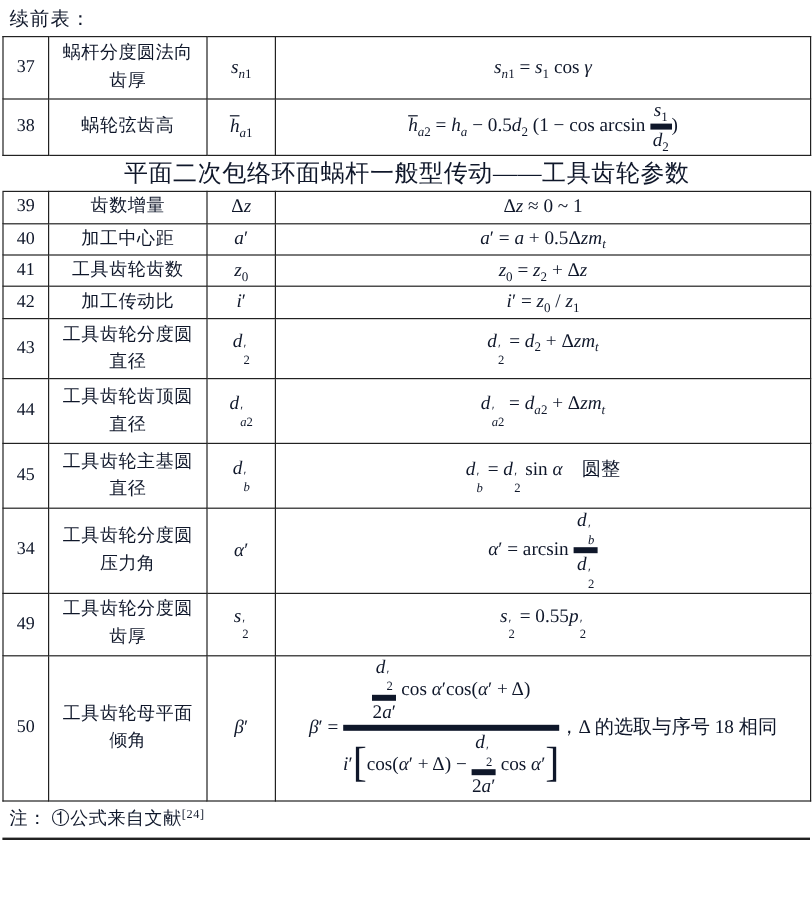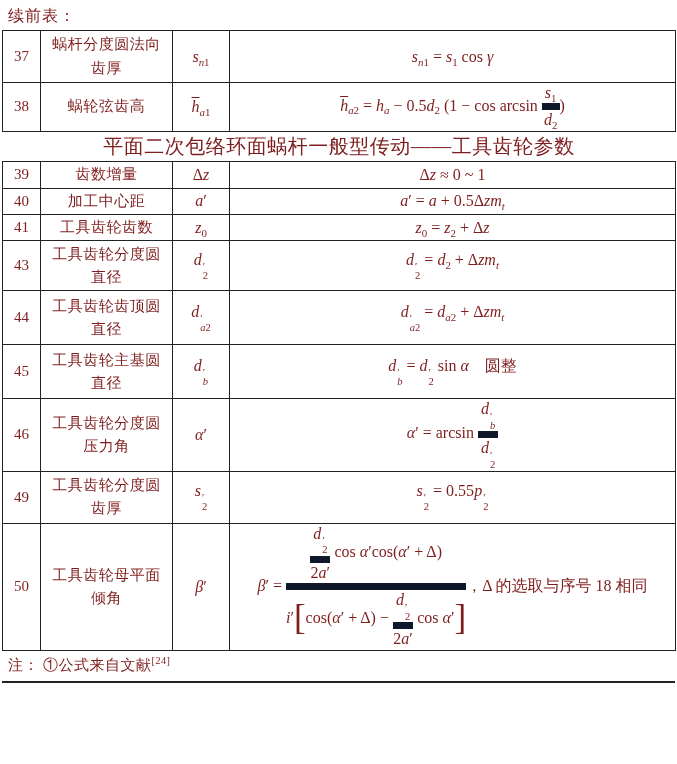--- a/index.html
+++ b/index.html
@@ -1,21 +1,21 @@
 <!DOCTYPE html>
 <html><head>
 <meta charset="utf-8">
 <style>
   html,body { margin:0; padding:0; background:#ffffff; }
   .page {
     position:relative;
     width:677px; height:764px;
     box-sizing:border-box;
     background:#ffffff;
-    color:#7f1d1d;
+    color:#0f172a;
     font-family:"Liberation Serif","DejaVu Serif",serif;
     padding:6px 2px 0 2px;
     overflow:hidden;
   }
   .continued {
     font-size:16px;
     padding:0 0 3px 6px;
     letter-spacing:1px;
   }
   table.params {
@@ -48,21 +48,21 @@
   i { font-style:italic; }
   sub { font-size:68%; vertical-align:-0.35em; line-height:0; }
   sup { font-size:68%; vertical-align:0.55em; line-height:0; }
   .ov { text-decoration:overline; }
   .ps {
     display:inline-flex; flex-direction:column; align-items:flex-start;
     font-size:66%; line-height:0.85; vertical-align:-0.5em;
     margin-left:1px;
   }
   .fr { display:inline-block; vertical-align:middle; text-align:center; line-height:1.15; }
-  .fr .nu { display:block; border-bottom:7px solid #0f172a; padding:0 3px 1px 3px; }
+  .fr .nu { display:block; border-bottom:5px solid #0f172a; padding:0 3px 1px 3px; }
   .fr .de { display:block; padding-top:1px; }
   .bk { font-size:2.2em; font-weight:400; vertical-align:middle; line-height:0; position:relative; top:-0.06em; }
   .note {
     display:flex; align-items:center;
     height:30px;
     font-size:15px;
     padding-left:6px;
     border-bottom:2px solid #222222;
     letter-spacing:0.5px;
   }
@@ -110,20 +110,26 @@
         <td class="name">加工中心距</td>
         <td class="sym"><i>a</i>′</td>
         <td class="formula"><i>a</i>′ = <i>a</i> + 0.5Δ<i>zm</i><sub><i>t</i></sub></td>
       </tr>
       <tr class="h-r41">
         <td class="num">41</td>
         <td class="name">工具齿轮齿数</td>
         <td class="sym"><i>z</i><sub>0</sub></td>
         <td class="formula"><i>z</i><sub>0</sub> = <i>z</i><sub>2</sub> + Δ<i>z</i></td>
       </tr>
+      <tr class="h-r42">
+        <td class="num">42</td>
+        <td class="name">加工传动比</td>
+        <td class="sym"><i>i</i>′</td>
+        <td class="formula"><i>i</i>′ = <i>z</i><sub>0</sub> / <i>z</i><sub>1</sub></td>
+      </tr>
       <tr class="h-r43">
         <td class="num">43</td>
         <td class="name">工具齿轮分度圆
 直径</td>
         <td class="sym"><i>d</i><span class="ps">
               <span>′</span>
               <span>2</span>
             </span></td>
         <td class="formula"><i>d</i><span class="ps">
               <span>′</span>
@@ -153,21 +159,21 @@
             </span></td>
         <td class="formula"><i>d</i><span class="ps">
               <span>′</span>
               <span><i>b</i></span>
             </span> = <i>d</i><span class="ps">
               <span>′</span>
               <span>2</span>
             </span> sin <i>α</i>　圆整</td>
       </tr>
       <tr class="h-r46">
-        <td class="num">46</td>
+        <td class="num">34</td>
         <td class="name">工具齿轮分度圆
 压力角</td>
         <td class="sym"><i>α</i>′</td>
         <td class="formula"><i>α</i>′ = arcsin <span class="fr"><span class="nu"><i>d</i><span class="ps">
                   <span>′</span>
                   <span><i>b</i></span>
                 </span></span><span class="de"><i>d</i><span class="ps">
                   <span>′</span>
                   <span>2</span>
                 </span></span></span></td>

